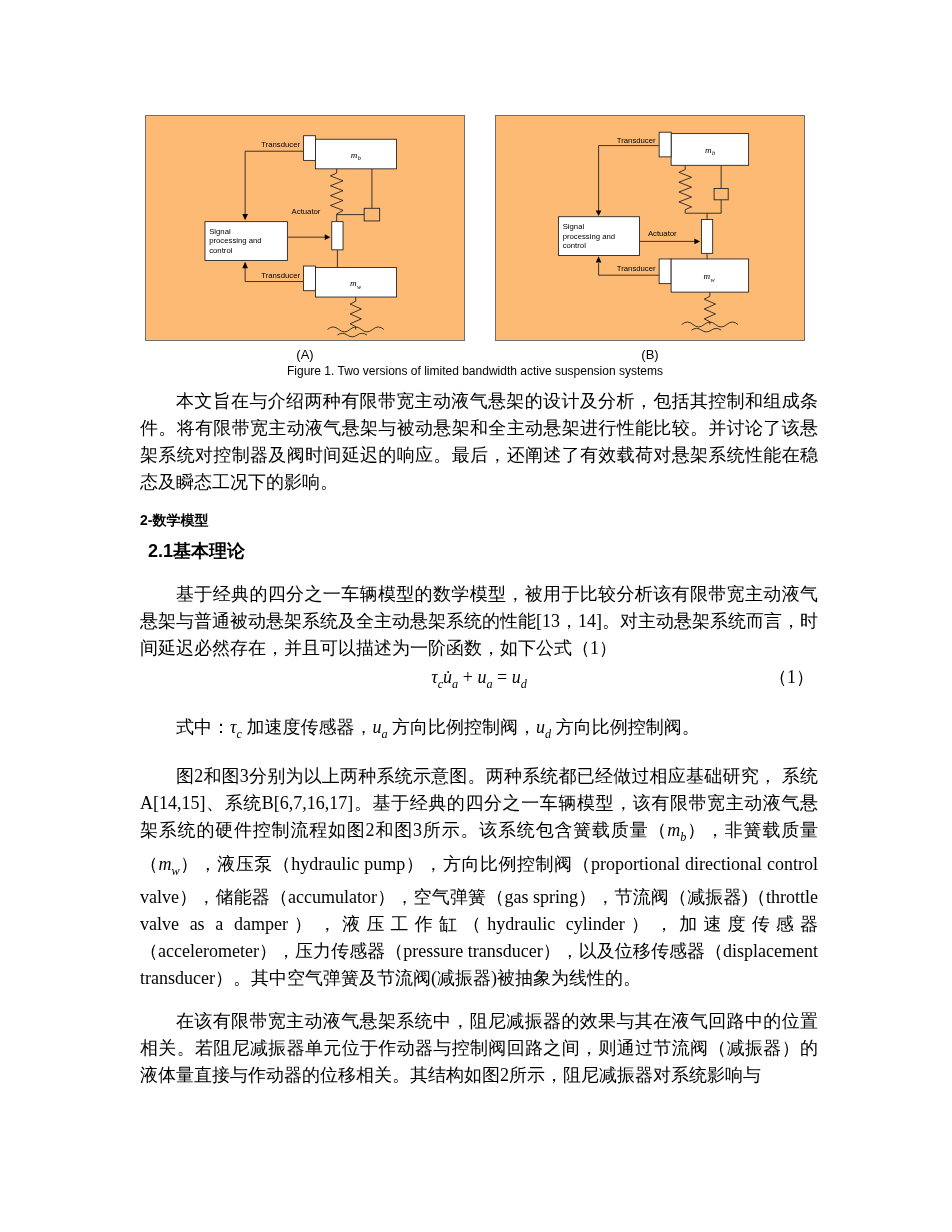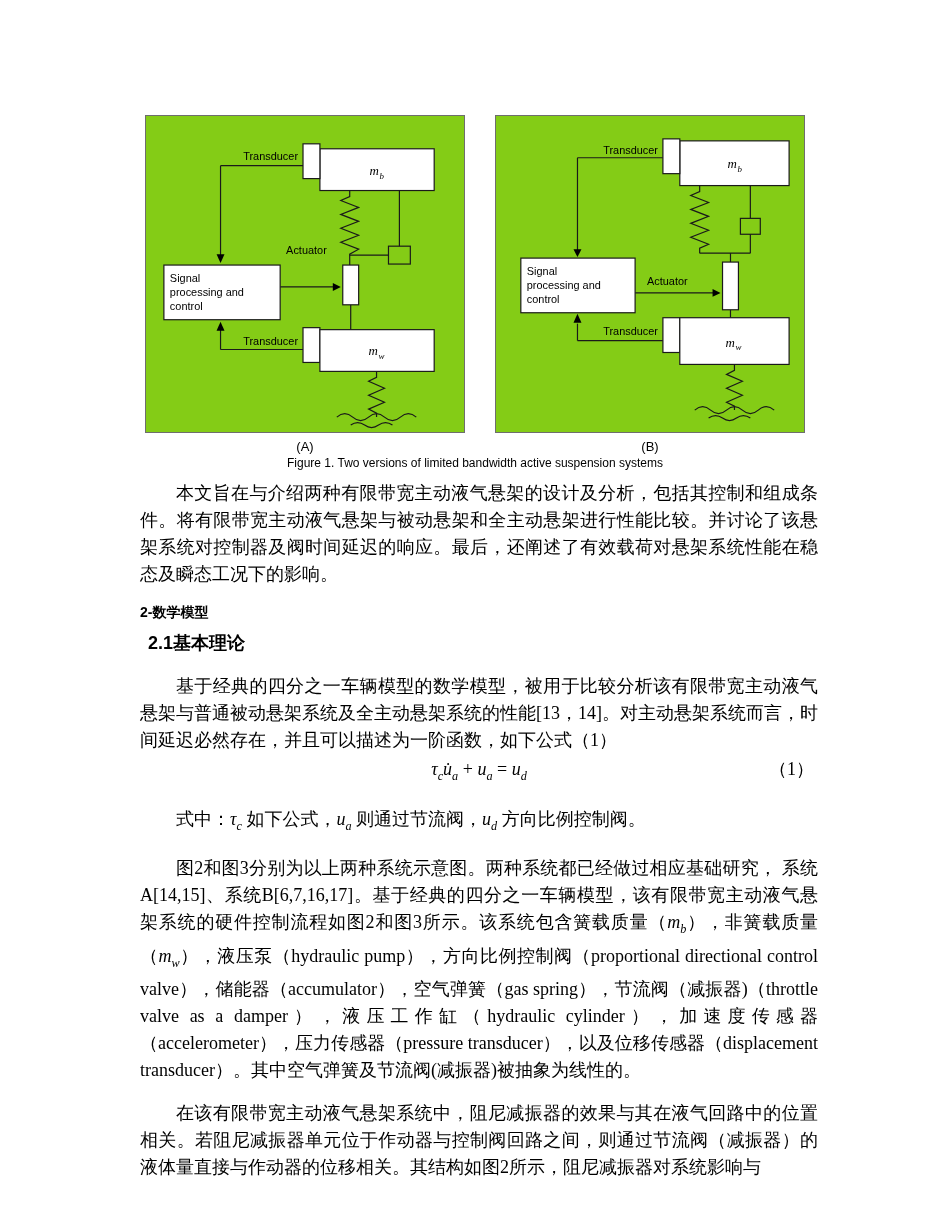--- a/index.html
+++ b/index.html
@@ -10,23 +10,23 @@
     height: 1232px;
     background: #fff;
     color: #000;
     padding: 115px 134px 0 140px;
     font-family: "Liberation Serif", serif;
     font-size: 18px;
     overflow: hidden;
   }
   .fig-row { display: flex; gap: 30px; margin-left: 5px; }
   .diag-box {
-    width: 320px; height: 318px;
+    width: 320px; height: 226px;
     border: 1px solid #6e6e6e;
-    background: #84cc16;
+    background: #fdba74;
   }
   .diag-box.b { width: 310px; }
   .diag { display: block; width: 100%; height: 100%; }
   .fig-sublabels { display: flex; gap: 30px; margin-left: 5px; margin-top: 6px;
     font-family: "Liberation Sans", sans-serif; font-size: 13px; }
   .sub-a { width: 320px; text-align: center; }
   .sub-b { width: 310px; text-align: center; }
   .fig-caption {
     width: 660px; margin-left: 5px; margin-top: 2px;
     text-align: center;
@@ -181,20 +181,20 @@
 
   <h3 class="subsec">2.1基本理论</h3>
 
   <p class="para indent">基于经典的四分之一车辆模型的数学模型，被用于比较分析该有限带宽主动液气悬架与普通被动悬架系统及全主动悬架系统的性能[13，14]。对主动悬架系统而言，时间延迟必然存在，并且可以描述为一阶函数，如下公式（1）</p>
 
   <div class="eq-row">
     <span class="eq-expr"><span class="it">τ</span><sub class="it">c</sub><span class="it">u̇</span><sub class="it">a</sub><span> + </span><span class="it">u</span><sub class="it">a</sub><span> = </span><span class="it">u</span><sub class="it">d</sub></span>
     <span class="eq-num">（1）</span>
   </div>
 
-  <p class="para indent"><span>式中：</span><span class="it">τ</span><sub class="it">c</sub><span> 如下公式，</span><span class="it">u</span><sub class="it">a</sub><span> 则通过节流阀，</span><span class="it">u</span><sub class="it">d</sub><span> 方向比例控制阀。</span></p>
+  <p class="para indent"><span>式中：</span><span class="it">τ</span><sub class="it">c</sub><span> 加速度传感器，</span><span class="it">u</span><sub class="it">a</sub><span> 方向比例控制阀，</span><span class="it">u</span><sub class="it">d</sub><span> 方向比例控制阀。</span></p>
 
 
   <p class="para indent"><span>图2和图3分别为以上两种系统示意图。两种系统都已经做过相应基础研究， 系统A[14,15]、系统B[6,7,16,17]。基于经典的四分之一车辆模型，该有限带宽主动液气悬架系统的硬件控制流程如图2和图3所示。该系统包含簧载质量（</span><span class="it">m</span><sub class="it">b</sub><span>），非簧载质量（</span><span class="it">m</span><sub class="it">w</sub><span>），液压泵（hydraulic pump），方向比例控制阀（proportional directional control valve），储能器（accumulator），空气弹簧（gas spring），节流阀（减振器)（throttle valve as a damper），液压工作缸（hydraulic cylinder），加速度传感器（accelerometer），压力传感器（pressure transducer），以及位移传感器（displacement transducer）。其中空气弹簧及节流阀(减振器)被抽象为线性的。</span></p>
 
   <p class="para indent">在该有限带宽主动液气悬架系统中，阻尼减振器的效果与其在液气回路中的位置相关。若阻尼减振器单元位于作动器与控制阀回路之间，则通过节流阀（减振器）的液体量直接与作动器的位移相关。其结构如图2所示，阻尼减振器对系统影响与</p>
 
 </div>
 
 </body></html>

